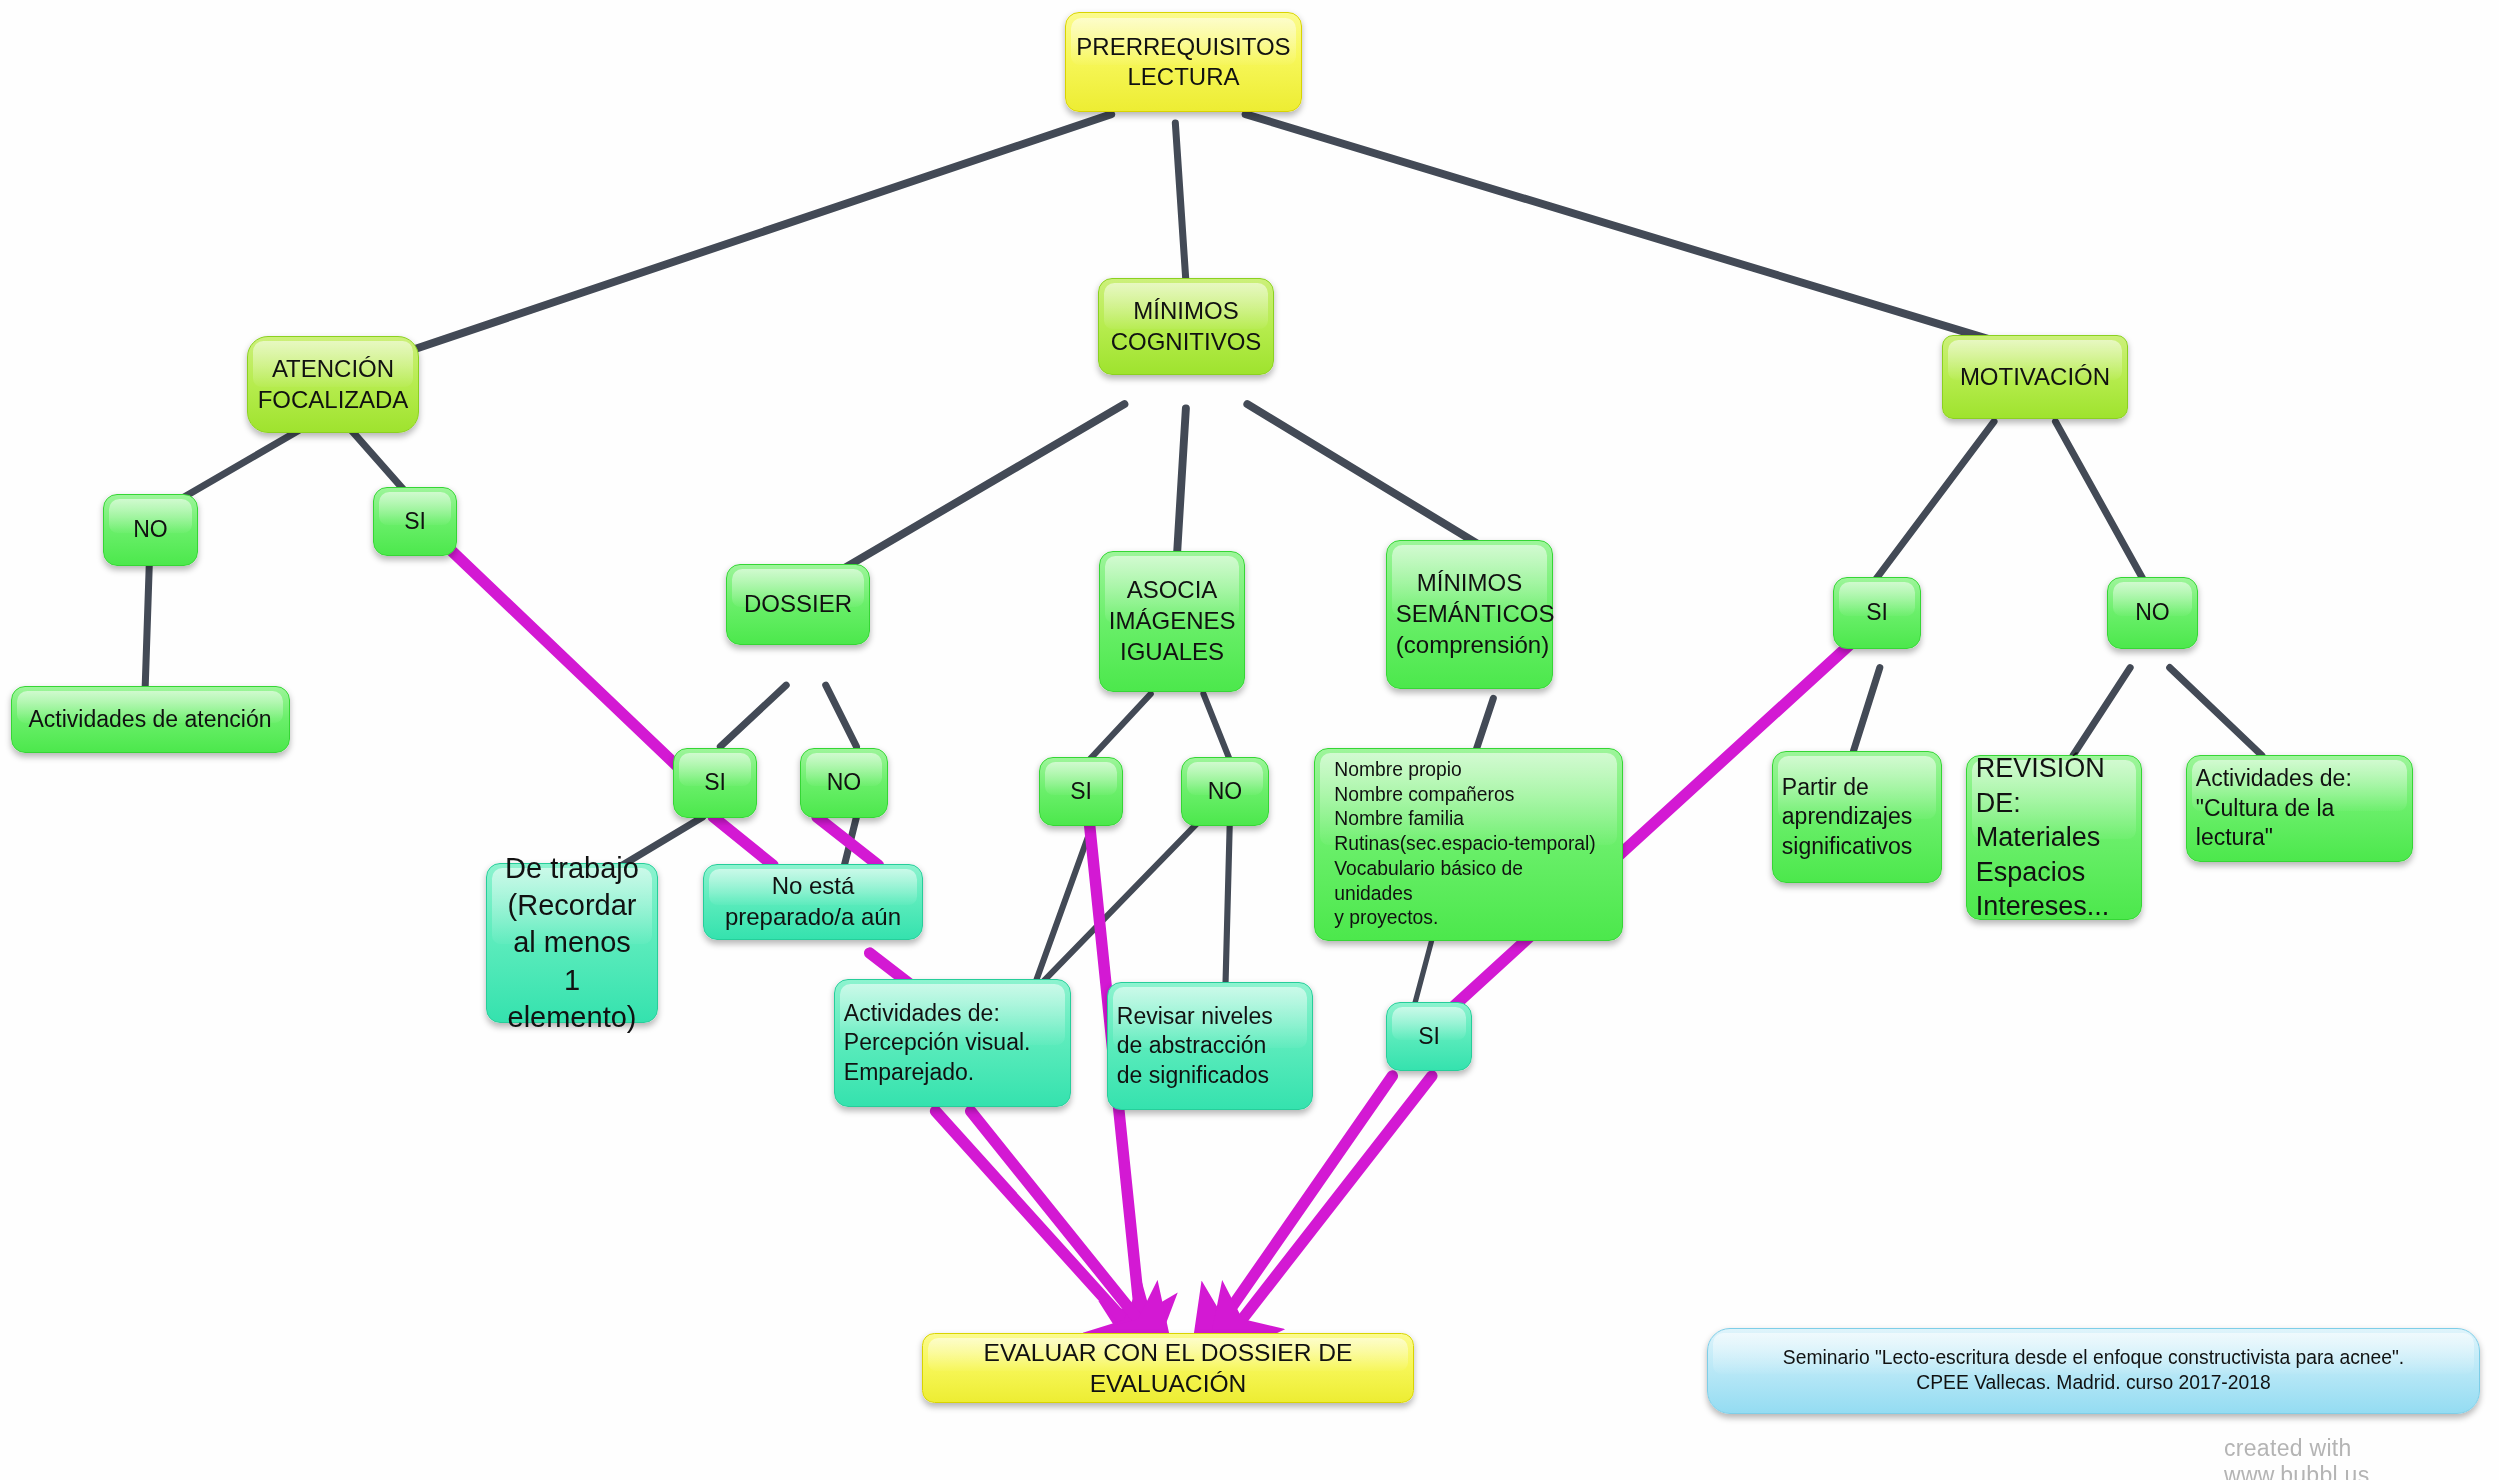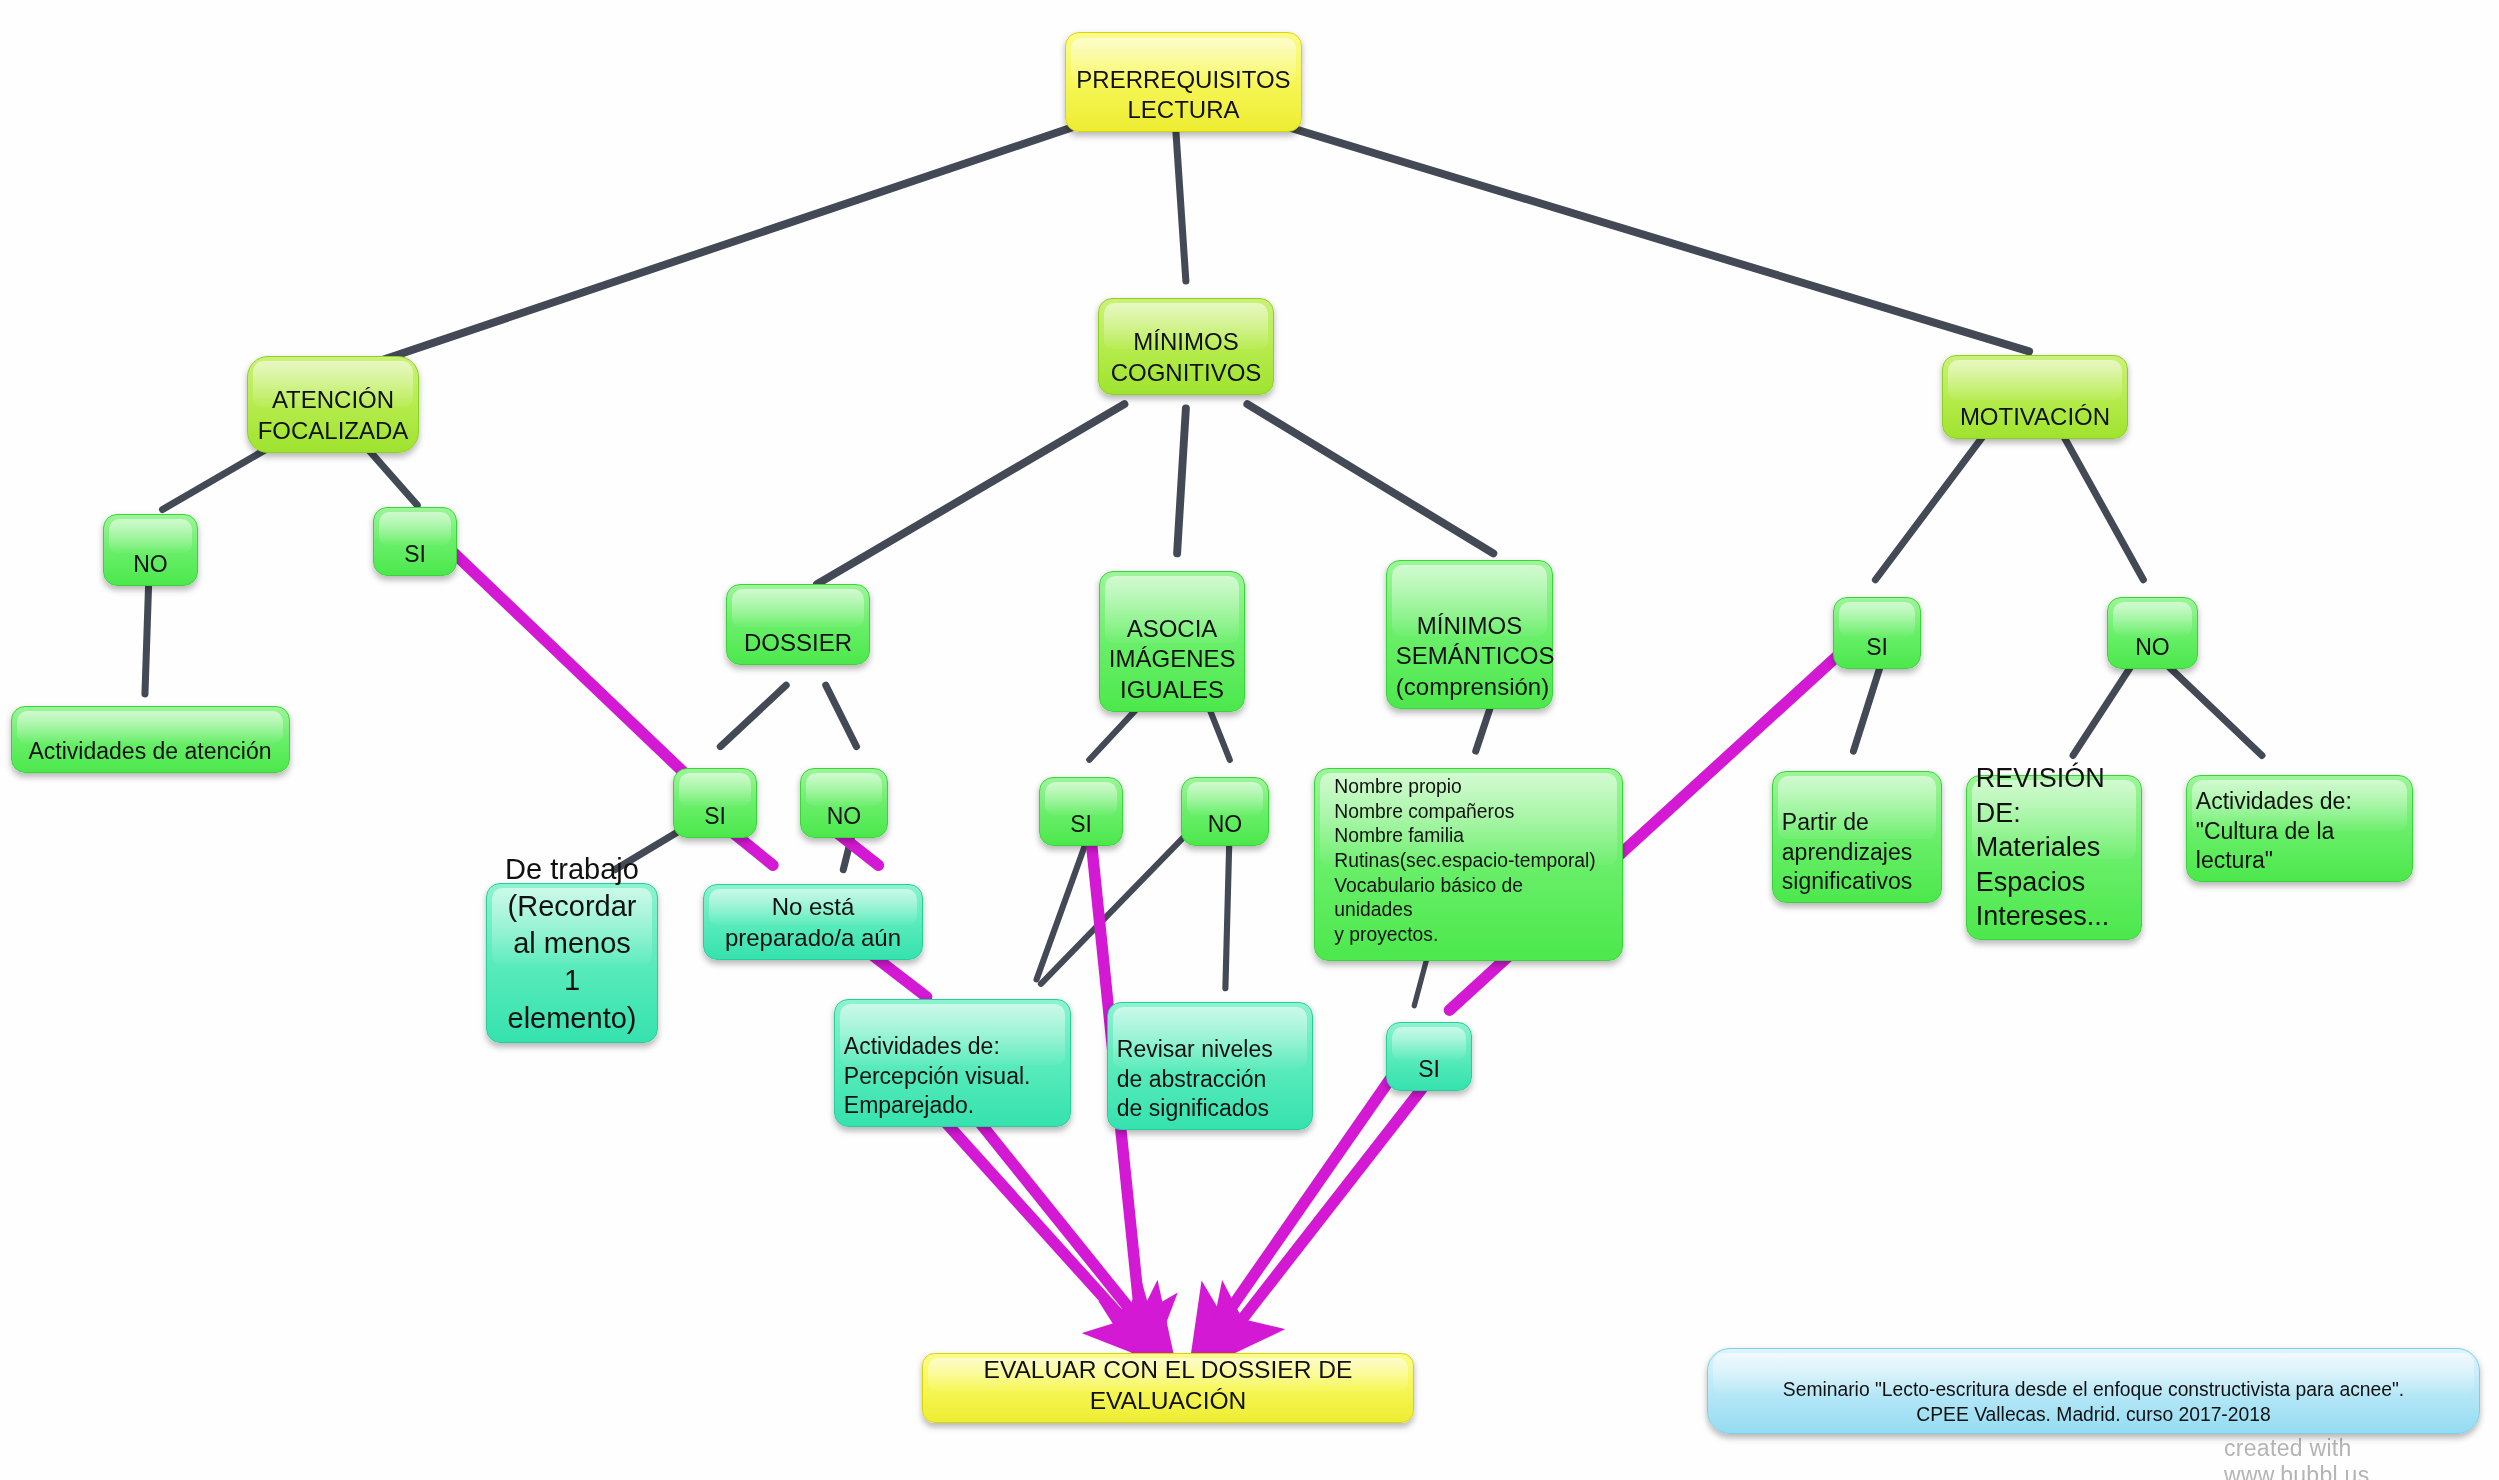--- a/index.html
+++ b/index.html
@@ -9,31 +9,30 @@
     position:relative;
     width:2500px;height:1481px;
     background:#fefefe;
     overflow:hidden;
   }
   #edges{position:absolute;left:0;top:0;width:2500px;height:1481px;}
   .node{
     position:absolute;
     box-sizing:border-box;
     display:flex;
-    align-items:flex-end;
+    align-items:center;
     justify-content:center;
     text-align:center;
     border-radius:14px;
     color:#111111;
     line-height:1.28;
     padding:5.3px 8.8px;
     z-index:5;
     box-shadow:0 3.5px 6.1px rgba(0,0,0,0.28);
     white-space:pre-line;
-    margin-top:20px;
   }
   .node::after{
     content:"";
     position:absolute;
     left:5.3px;right:5.3px;top:4.4px;height:48%;
     border-radius:10.5px 10.5px 8.8px 8.8px;
     background:linear-gradient(to bottom,rgba(255,255,255,0.55),rgba(255,255,255,0.04));
     pointer-events:none;
   }
   .n-yellow{
@@ -234,21 +233,21 @@
 Nombre familia
 Rutinas(sec.espacio-temporal)
 Vocabulario básico de unidades
 y proyectos.</span>
   </div>
 
   <div class="node n-teal" style="left:1386px;top:1002px;width:86px;height:69px;font-size:23px;">
     <span>SI</span>
   </div>
 
-  <div class="node n-lime" style="left:1942px;top:335px;width:186px;height:84px;font-size:24px;">
+  <div class="node n-lime" style="left:1942px;top:335px;width:186px;height:84px;font-size:24px;border-radius:11px;">
     <span>MOTIVACIÓN</span>
   </div>
 
   <div class="node n-green" style="left:1833px;top:577px;width:88px;height:72px;font-size:23px;">
     <span>SI</span>
   </div>
 
   <div class="node n-green" style="left:2107px;top:577px;width:91px;height:72px;font-size:23px;">
     <span>NO</span>
   </div>

